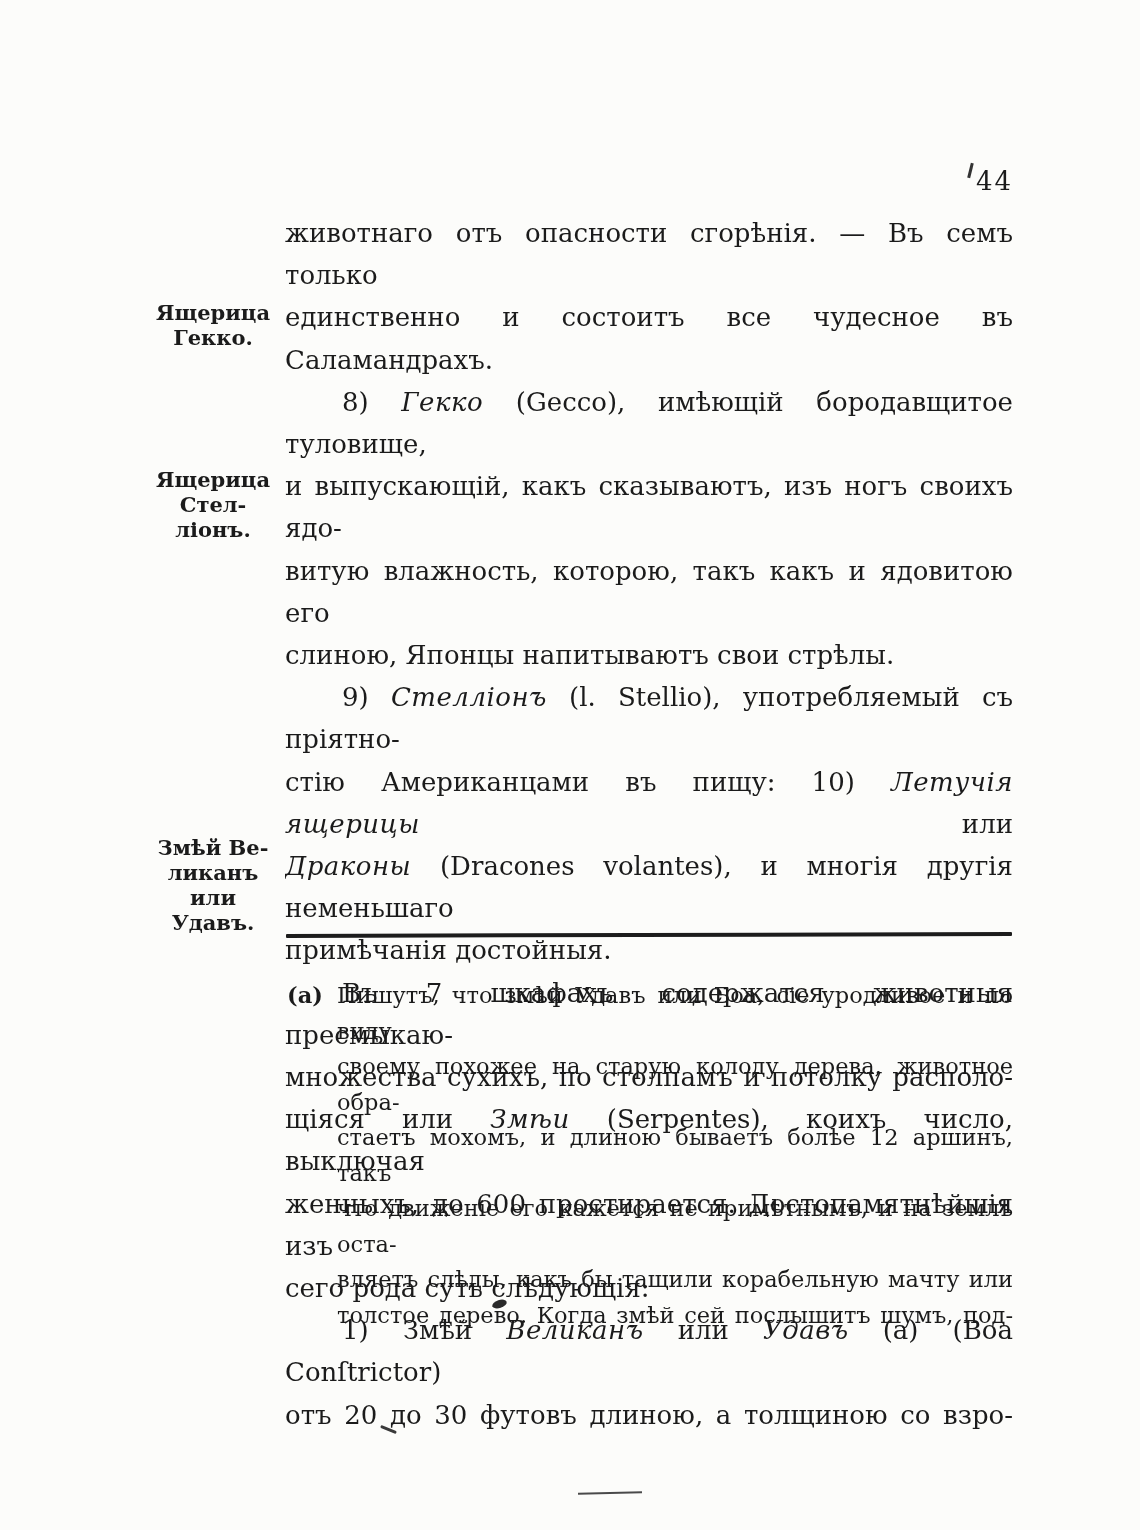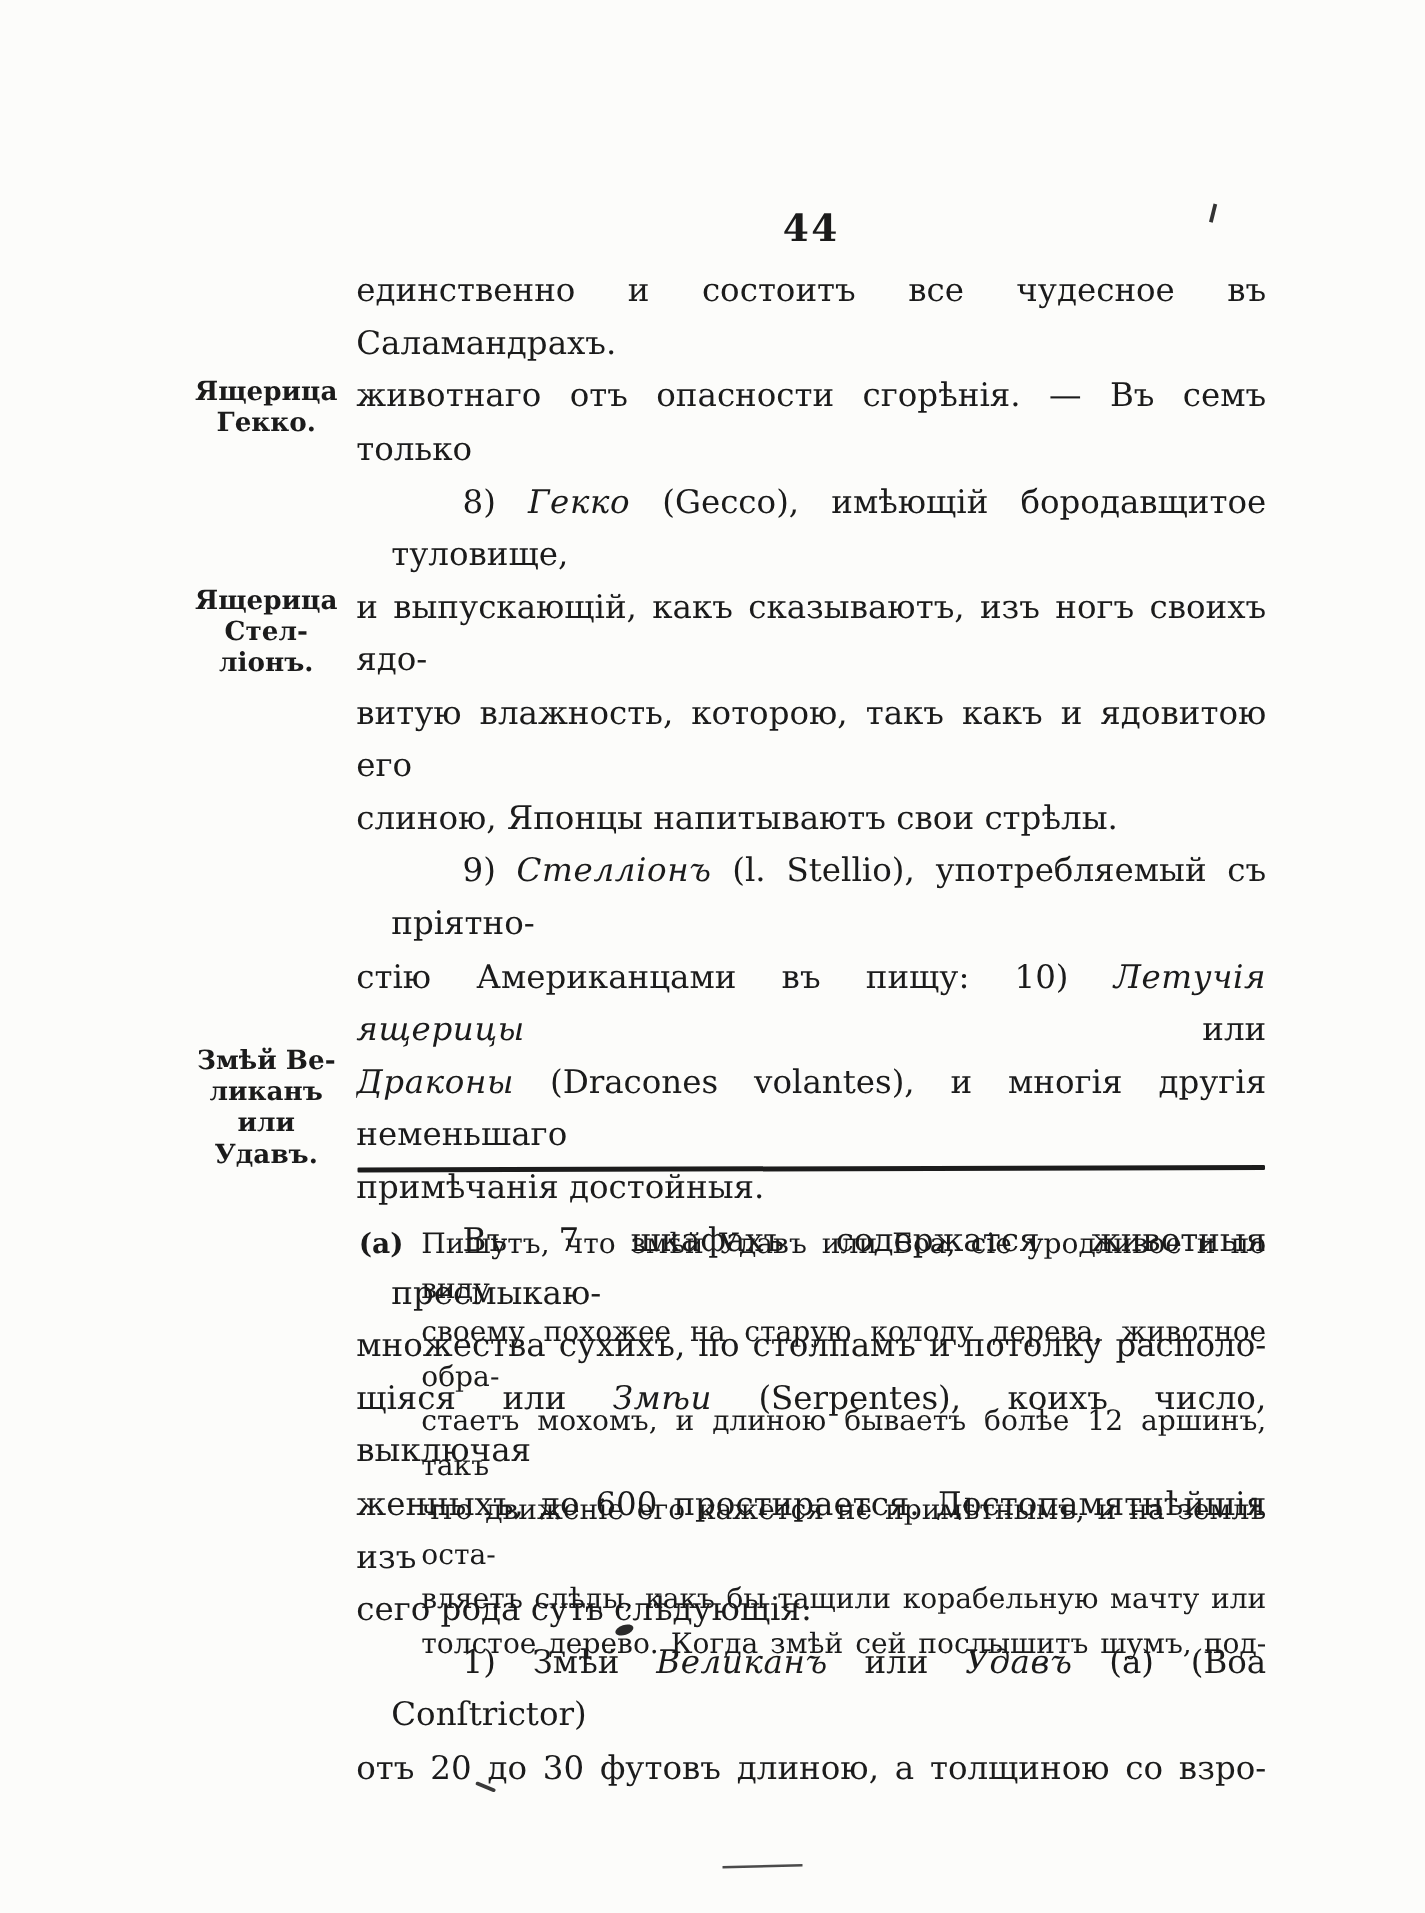--- a/index.html
+++ b/index.html
@@ -7,30 +7,30 @@
     width:1140px;height:1530px;
     background:#fcfcfa;
     position:relative;
     font-family:"DejaVu Serif", serif;
     color:#1b1b1b;
     overflow:hidden;
   }
   .page{position:absolute;inset:0;}
   .pagenum{
     position:absolute;left:285px;top:166px;width:728px;
-    text-align:center;font-size:30px;font-weight:bold;letter-spacing:2px;
+    text-align:right;font-size:26px;font-weight:normal;letter-spacing:2px;
   }
   .main{
     position:absolute;left:285px;top:212px;width:728px;
     font-size:26px;
   }
   .tline{min-height:42.2px;line-height:42.2px;overflow:hidden;}
   .j{text-align:justify;text-align-last:justify;}
   .nj{text-align:left;text-align-last:left;}
-  .ind{text-indent:57px;margin-left:28px;}
+  .ind{text-indent:57px;}
   .it{font-style:italic;letter-spacing:0.5px;}
   .mnote{
     position:absolute;left:146px;width:134px;
     text-align:center;font-size:21px;font-weight:bold;line-height:25px;
   }
   .m1{top:300px;}
   .m2{top:467px;}
   .m3{top:835px;}
   .rule{
     position:absolute;left:286px;top:933px;width:726px;height:4px;
@@ -68,22 +68,22 @@
     </div>
 
   <div class="mnote m3">
       <div class="">Змѣй Ве-</div>
       <div class="">ликанъ</div>
       <div class="">или</div>
       <div class="">Удавъ.</div>
     </div>
 
   <div class="main">
+      <div class="tline j"><span class="">животнаго отъ опасности сгорѣнія. — Въ семъ только</span></div>
       <div class="tline j"><span class="">единственно и состоитъ все чудесное въ Саламандрахъ.</span></div>
-      <div class="tline j"><span class="">животнаго отъ опасности сгорѣнія. — Въ семъ только</span></div>
       <div class="tline j ind"><span class="">8) </span><span class="it">Гекко</span><span class=""> (Gecco), имѣющій бородавщитое туловище,</span></div>
       <div class="tline j"><span class="">и выпускающій, какъ сказываютъ, изъ ногъ своихъ ядо-</span></div>
       <div class="tline j"><span class="">витую влажность, которою, такъ какъ и ядовитою его</span></div>
       <div class="tline nj"><span class="">слиною, Японцы напитываютъ свои стрѣлы.</span></div>
       <div class="tline j ind"><span class="">9) </span><span class="it">Стелліонъ</span><span class=""> (l. Stellio), употребляемый съ пріятно-</span></div>
       <div class="tline j"><span class="">стію Американцами въ пищу: 10) </span><span class="it">Летучія ящерицы</span><span class=""> или</span></div>
       <div class="tline j"><span class="it">Драконы</span><span class=""> (Dracones volantes), и многія другія неменьшаго</span></div>
       <div class="tline nj"><span class="">примѣчанія достойныя.</span></div>
       <div class="tline j ind"><span class="">Въ 7 шкафахъ содержатся животныя пресмыкаю-</span></div>
       <div class="tline j"><span class="">множества сухихъ, по столпамъ и потолку располо-</span></div>

